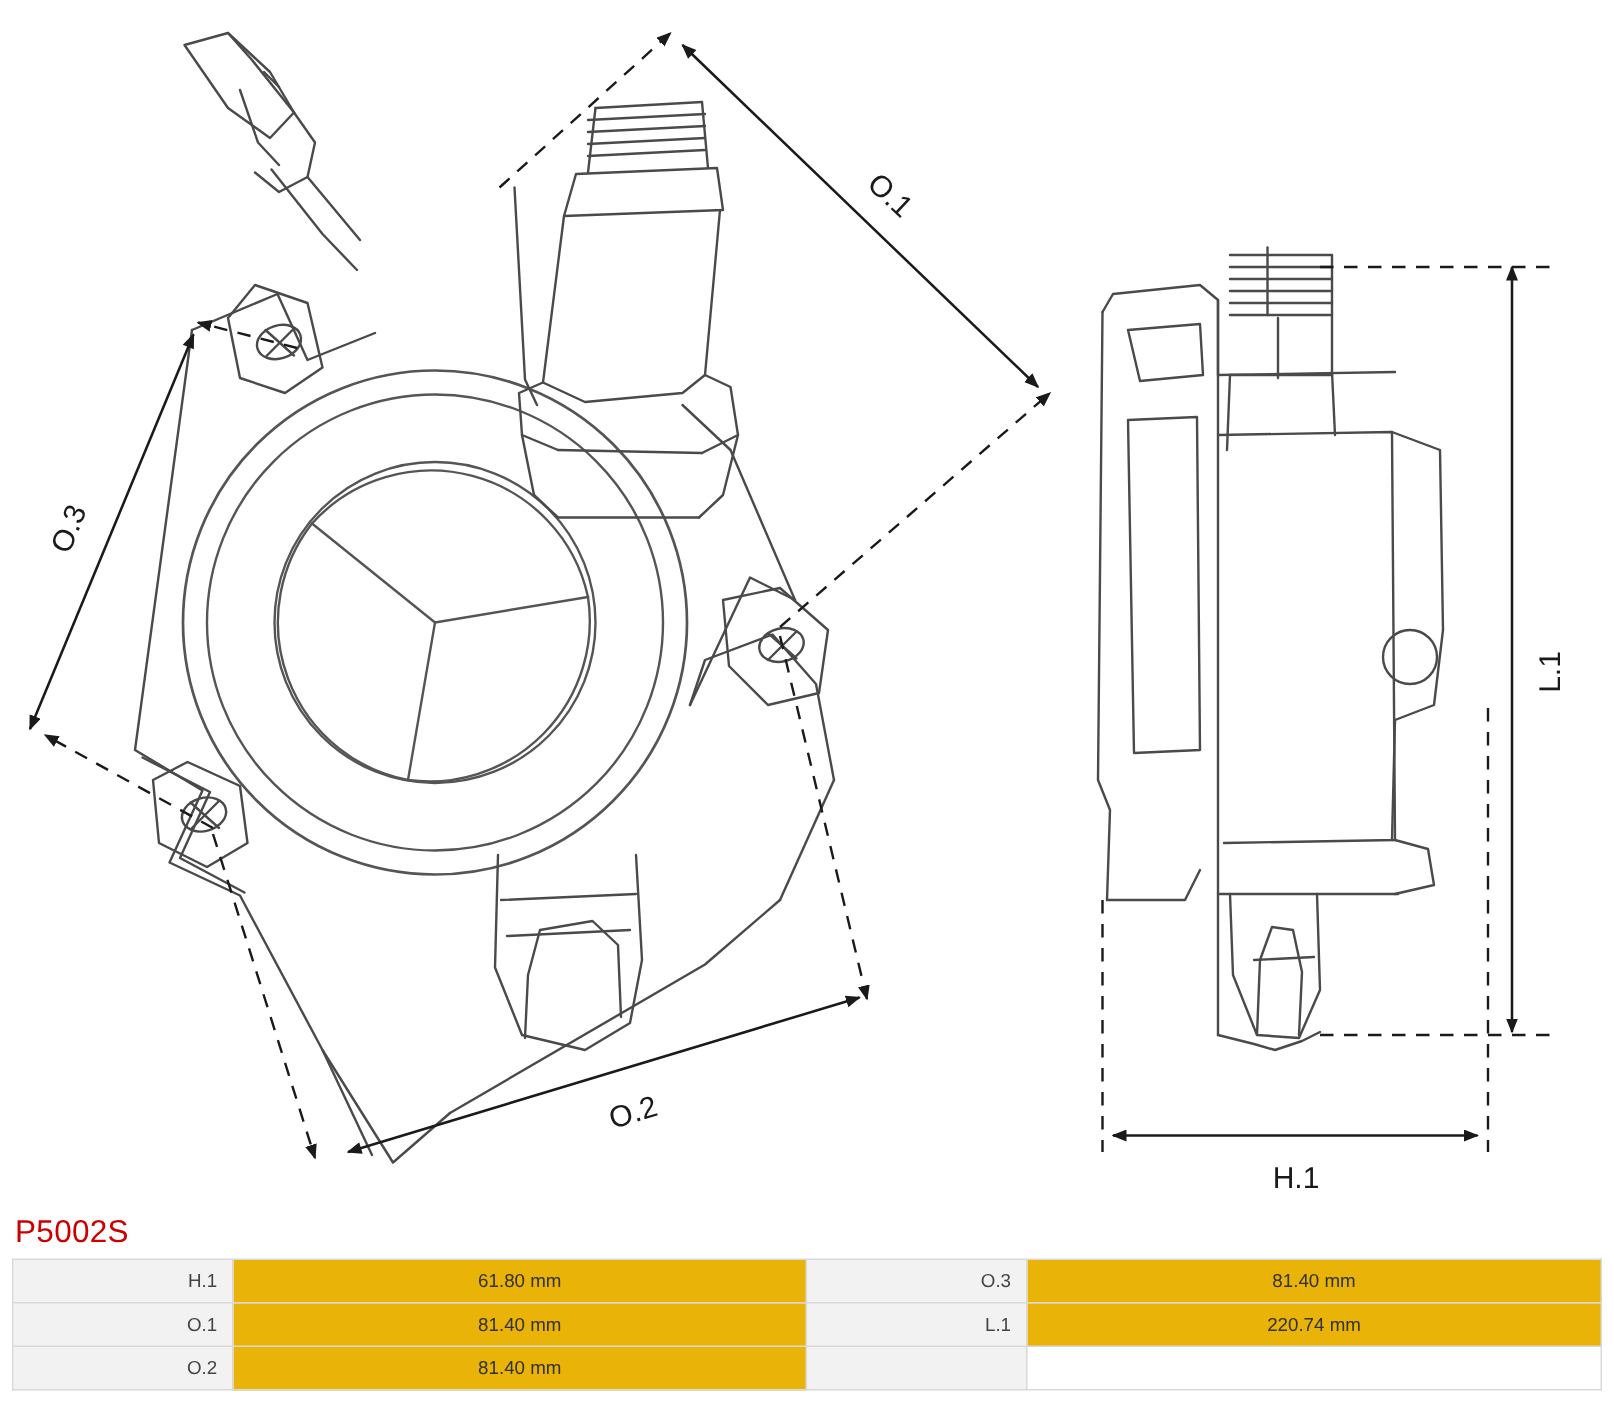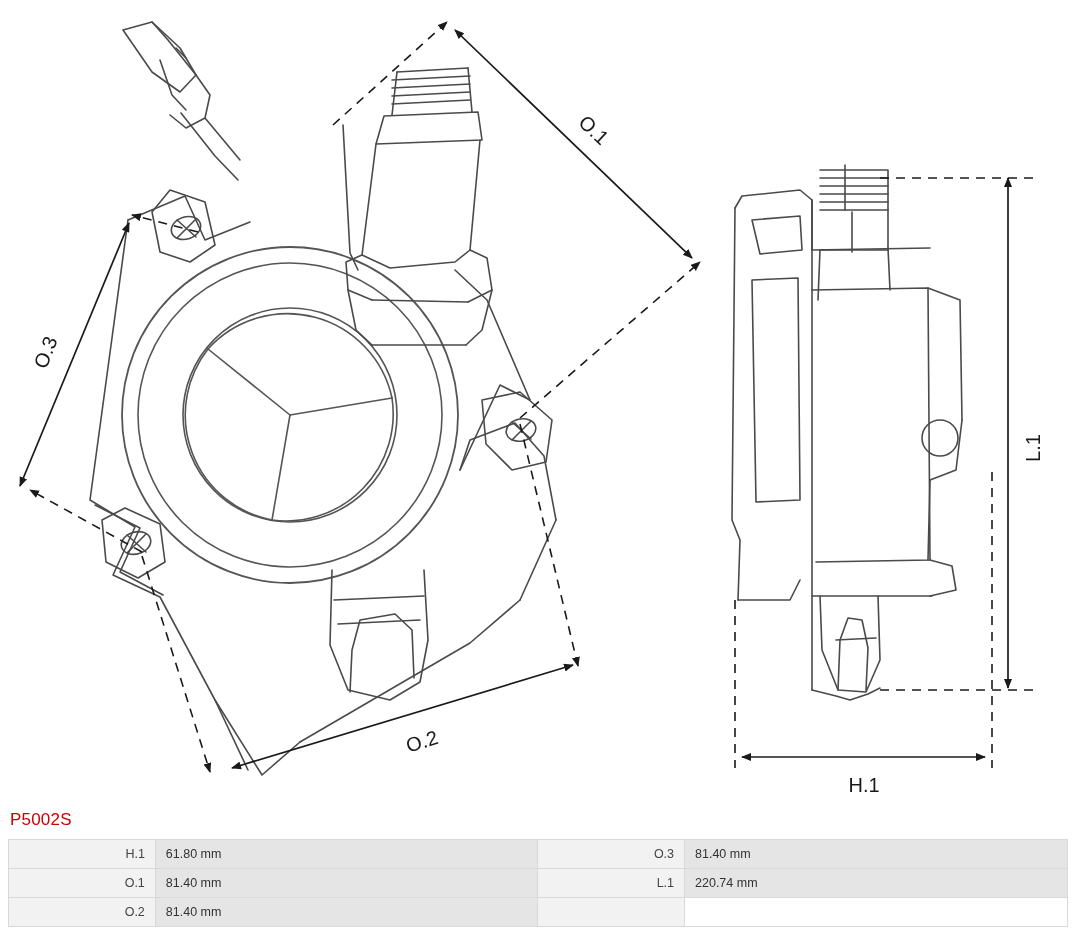--- a/index.html
+++ b/index.html
@@ -27,21 +27,21 @@
     width: 1076px;
     height: 810px;
   }
   #drawing svg {
     display: block;
   }
   .part-code {
     position: absolute;
     left: 10px;
     top: 810px;
-    font-size: 17px;
+    font-size: 21px;
     color: #cc0000;
     letter-spacing: 0.2px;
     font-family: "Liberation Sans", sans-serif;
   }
   #dim-table {
     position: absolute;
     left: 8px;
     top: 839px;
     width: 1060px;
     border-collapse: collapse;
@@ -54,22 +54,22 @@
     padding: 0 10px;
     vertical-align: middle;
   }
   #dim-table td.label {
     background: #f2f2f2;
     text-align: right;
     width: 135px;
     color: #444;
   }
   #dim-table td.value {
-    background: #e5e5e5;
-    text-align: left;
+    background: #eab308;
+    text-align: center;
     width: 390px;
     color: #333;
   }
   #dim-table td.empty-label {
     background: #f2f2f2;
   }
   #dim-table td.empty-value {
     background: #ffffff;
   }
   text.dimlabel {

